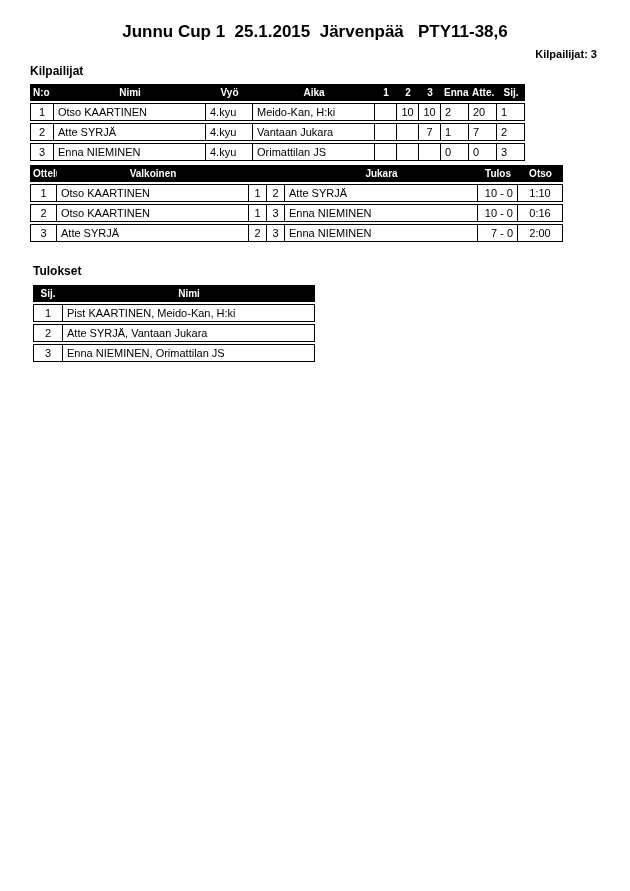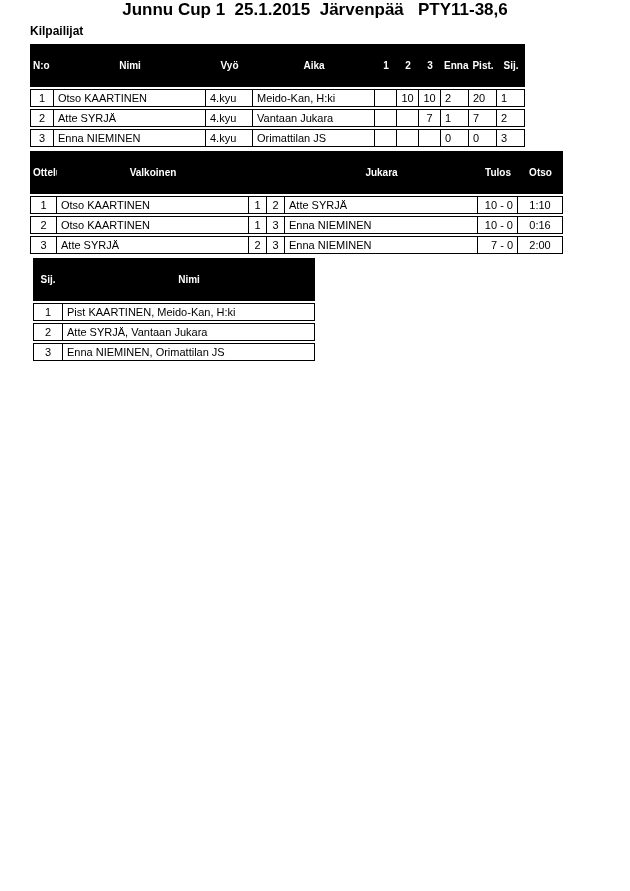--- a/index.html
+++ b/index.html
@@ -12,20 +12,21 @@
     color: #000000;
   }
   .page {
     position: relative;
     width: 630px;
     height: 891px;
     background: #ffffff;
     overflow: hidden;
   }
   .title {
+    padding-top: 22px;
     text-align: center;
     font-size: 17px;
     font-weight: bold;
     white-space: pre;
   }
   .count-label {
     margin: 6px 33px 0 0;
     text-align: right;
     font-size: 11px;
     font-weight: bold;
@@ -48,21 +49,21 @@
   .t1 { width: 495px; margin-left: 30px; }
   .t2 { width: 533px; margin-left: 30px; }
   .t3 { width: 282px; margin-left: 33px; }
 
   th {
     background: #000000;
     color: #ffffff;
     font-size: 10px;
     font-weight: bold;
     height: 15px;
-    padding: 16px 3px;
+    padding: 3px 3px;
     text-align: center;
     vertical-align: middle;
     white-space: nowrap;
     overflow: hidden;
   }
   td {
     background: #ffffff;
     border: 1px solid #000000;
     border-left: none;
     font-size: 11px;
@@ -77,20 +78,21 @@
   .al { text-align: left; }
   .ac { text-align: center; }
   .ar { text-align: right; }
 </style>
 </head>
 <body>
 
 <div class="page">
 
   <div class="title">Junnu Cup 1  25.1.2015  Järvenpää   PTY11-38,6</div>
+  <div class="count-label">Kilpailijat: 3</div>
 
   <div class="section-heading heading-kilpailijat">Kilpailijat</div>
   <table class="t1">
     <colgroup>
       <col style="width:24px">
         <col style="width:152px">
         <col style="width:47px">
         <col style="width:122px">
       <col style="width:22px">
         <col style="width:22px">
@@ -102,21 +104,21 @@
     <thead>
       <tr>
         <th class="al">N:o</th>
         <th>Nimi</th>
         <th>Vyö</th>
         <th>Aika</th>
         <th>1</th>
         <th>2</th>
         <th>3</th>
         <th>Enna.</th>
-        <th>Pist.</th>
+        <th>Atte.</th>
         <th>Sij.</th>
       </tr>
     </thead>
     <tbody>
       <tr>
         <td class="ac">1</td>
         <td class="al">Otso KAARTINEN</td>
         <td class="al">4.kyu</td>
         <td class="al">Meido-Kan, H:ki</td>
         <td class="ac"></td>
@@ -198,20 +200,21 @@
         <td class="al">Atte SYRJÄ</td>
         <td class="ac">2</td>
         <td class="ac">3</td>
         <td class="al">Enna NIEMINEN</td>
         <td class="ar">7 - 0</td>
         <td class="ac">2:00</td>
       </tr>
     </tbody>
   </table>
 
+  <div class="section-heading heading-tulokset">Tulokset</div>
   <table class="t3">
     <colgroup>
       <col style="width:30px">
         <col style="width:252px">
     </colgroup>
     <thead>
       <tr>
         <th>Sij.</th>
         <th>Nimi</th>
       </tr>

